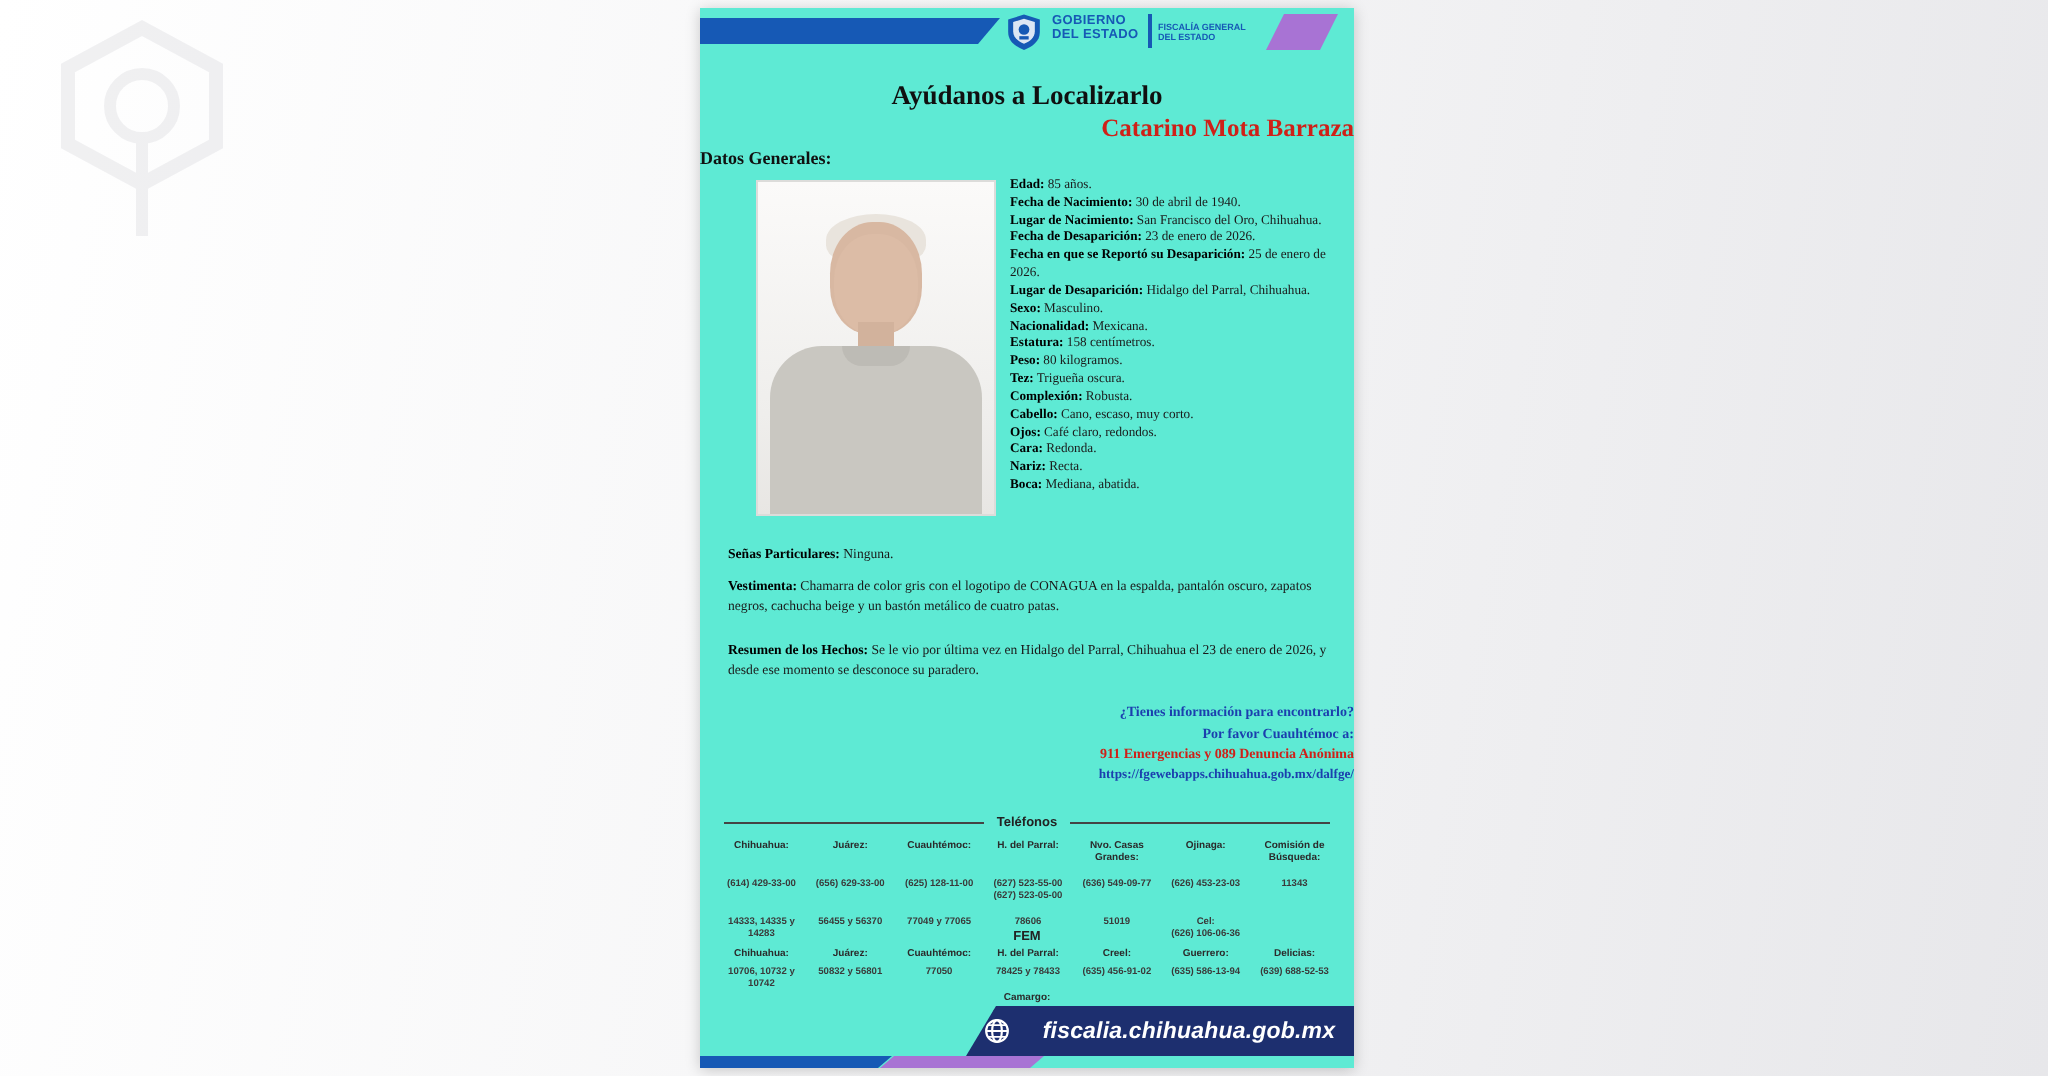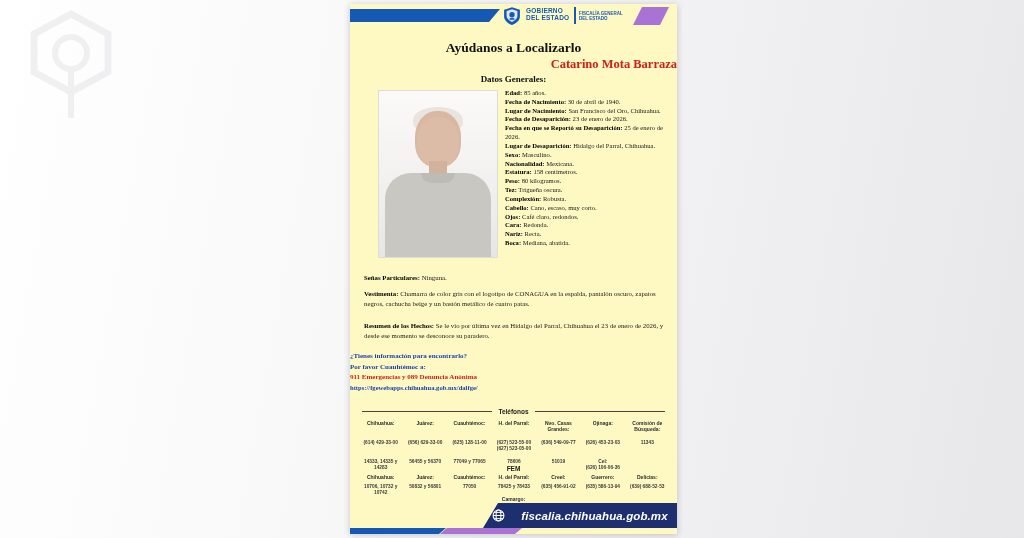--- a/index.html
+++ b/index.html
@@ -5,39 +5,39 @@
   * { margin:0; padding:0; box-sizing:border-box; }
   html,body { width:1024px; height:538px; overflow:hidden; }
   body {
     font-family:"Liberation Serif", serif;
     background:linear-gradient(100deg,#ffffff 0%,#f6f6f7 45%,#e7e7ea 100%);
     position:relative;
   }
   .watermark { position:absolute; left:16px; top:6px; opacity:.5; }
   .flyer {
     position:absolute; left:350px; top:4px; width:327px; height:530px;
-    background:#fef9c3; box-shadow:0 1px 7px rgba(0,0,0,.20);
+    background:#5eead4; box-shadow:0 1px 7px rgba(0,0,0,.20);
   }
   
   .hdr-blue { position:absolute; top:5px; left:0; width:150px; height:13px; background:#1659b5;
     clip-path:polygon(0 0,100% 0,calc(100% - 11px) 100%,0 100%); }
   .hdr-shield { position:absolute; top:2px; left:152px; width:20px; height:20px; }
   .hdr-gob { position:absolute; top:4px; left:176px; font-family:"Liberation Sans",sans-serif;
     font-size:6.5px; font-weight:800; color:#1659b5; line-height:1.05; letter-spacing:.2px; }
   .hdr-div { position:absolute; top:3px; left:224px; width:1.5px; height:17px; background:#1659b5; }
   .hdr-fis { position:absolute; top:7px; left:229px; font-family:"Liberation Sans",sans-serif;
     font-size:4.5px; font-weight:700; color:#1659b5; line-height:1.15; }
   .hdr-purple { position:absolute; top:3px; left:283px; width:36px; height:18px; background:#a873d4;
     clip-path:polygon(9px 0,100% 0,calc(100% - 9px) 100%,0 100%); }
   
   .title  { position:absolute; top:36px; left:0; width:100%; text-align:center;
     font-size:13.5px; font-weight:700; color:#101010; }
   .pname  { position:absolute; top:53px; left:0; width:100%; text-align:right;
     font-size:12.5px; font-weight:700; color:#cf2018; }
-  .datos  { position:absolute; top:70px; left:0; width:100%; text-align:center;
+  .datos  { position:absolute; top:70px; left:0; width:100%; 
     font-size:9px; font-weight:700; color:#101010; }
   
   .photo { position:absolute; left:28px; top:86px; width:120px; height:168px;
     background:linear-gradient(180deg,#fbfaf9 0%,#efeeec 70%,#e8e6e3 100%);
     border:1px solid #dcdcda; overflow:hidden; }
   .ph-head { position:absolute; left:36px; top:20px; width:46px; height:56px; border-radius:46% 46% 42% 42%;
     background:#d8b8a2; }
   .ph-hair { position:absolute; left:34px; top:16px; width:50px; height:26px; border-radius:50% 50% 40% 40%;
     background:#e9e4dd; }
   .ph-face { position:absolute; left:38px; top:26px; width:42px; height:50px; border-radius:46% 46% 44% 44%;
@@ -48,21 +48,21 @@
   .ph-collar { position:absolute; left:42px; top:82px; width:34px; height:10px;
     border-radius:0 0 16px 16px; background:#bdbbb5; }
   
   .fields { position:absolute; left:155px; top:85px; width:162px;
     font-size:6.6px; line-height:1.34; color:#1a1a1a; }
   .fields b { font-weight:700; color:#000; }
   
   .para { position:absolute; left:14px; width:300px; font-size:6.8px; line-height:1.4; color:#1a1a1a; }
   .para b { color:#000; }
   
-  .contact { position:absolute; top:347px; left:0; width:100%; text-align:left; line-height:1.5; }
+  .contact { position:absolute; top:347px; left:0; width:100%; text-align:right; line-height:1.5; }
   .c-blue { font-size:7px; font-weight:700; color:#1b3fae; }
   .c-red  { font-size:7px; font-weight:700; color:#cf2018; }
   .c-link { font-size:6.6px; font-weight:700; color:#1b3fae; text-decoration:none; display:block; }
   
   .tel-hd { position:absolute; top:404px; left:12px; width:303px; display:flex; align-items:center; gap:6px; }
   .tel-hd .rule { flex:1; height:1px; background:#444; }
   .tel-hd .lbl { font-family:"Liberation Sans",sans-serif; font-size:6.5px; font-weight:800; color:#222; }
   .grid { position:absolute; left:10px; width:308px; display:grid;
     grid-template-columns:repeat(7,1fr); column-gap:3px;
     font-family:"Liberation Sans",sans-serif; text-align:center; }

